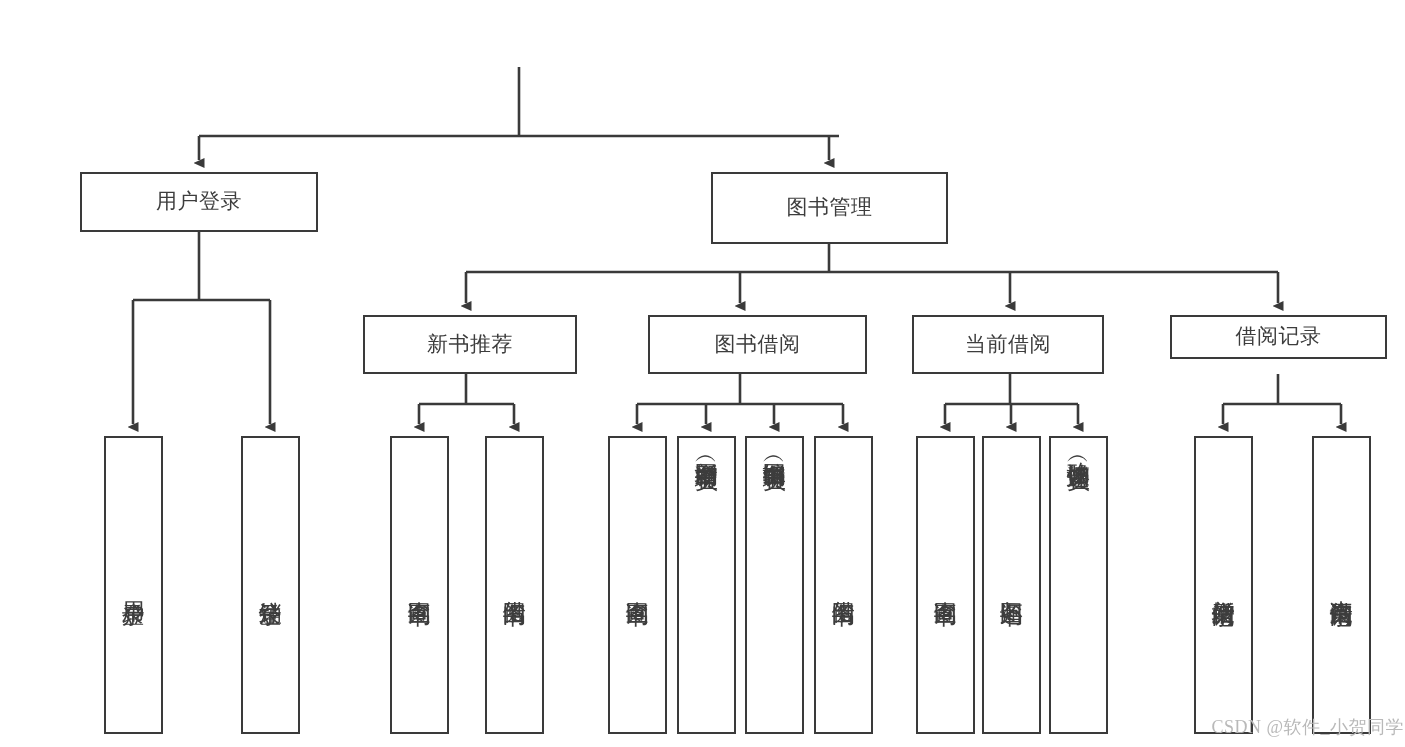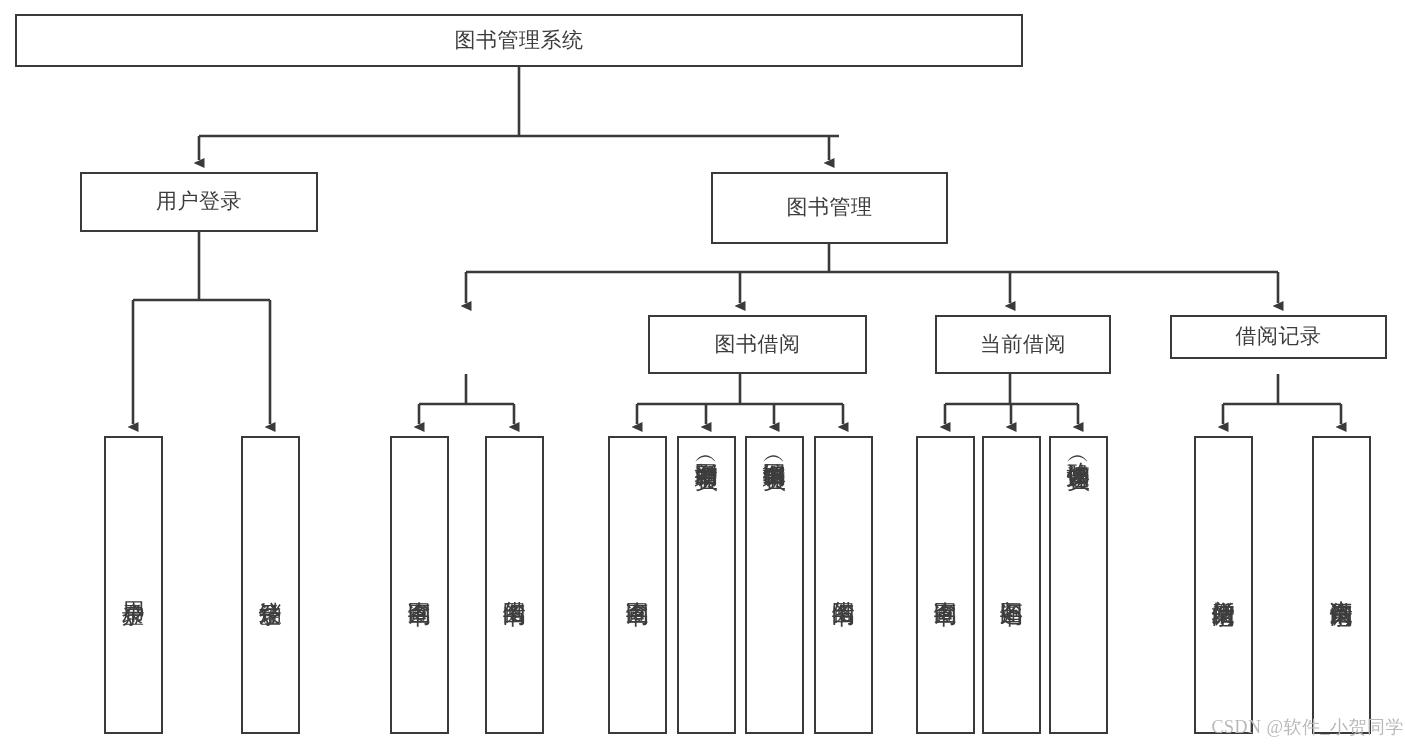--- a/index.html
+++ b/index.html
@@ -124,35 +124,35 @@
       <path d="M1011,404 L1011,424" marker-end="url(#arrow)"></path>
       <path d="M1078,404 L1078,424" marker-end="url(#arrow)"></path>
 
       <path d="M1278,374 L1278,404"></path>
       <path d="M1223,404 L1341,404"></path>
       <path d="M1223,404 L1223,424" marker-end="url(#arrow)"></path>
       <path d="M1341,404 L1341,424" marker-end="url(#arrow)"></path>
     </g>
   </svg>
 
-  <div class="node" style="left:15px; top:14px; width:1008px; height:53px;">
-    <span class="label">图书管理系统</span>
-  </div>
 
   <div class="node" style="left:80px; top:172px; width:238px; height:60px;">
     <span class="label">用户登录</span>
   </div>
   <div class="node" style="left:711px; top:172px; width:237px; height:72px;">
     <span class="label">图书管理</span>
   </div>
 
+  <div class="node" style="left:363px; top:315px; width:214px; height:59px;">
+    <span class="label">新书推荐</span>
+  </div>
   <div class="node" style="left:648px; top:315px; width:219px; height:59px;">
     <span class="label">图书借阅</span>
   </div>
-  <div class="node" style="left:935px; top:315px; width:176px; height:59px;">
+  <div class="node" style="left:912px; top:315px; width:192px; height:59px;">
     <span class="label">当前借阅</span>
   </div>
   <div class="node" style="left:1170px; top:315px; width:217px; height:44px;">
     <span class="label">借阅记录</span>
   </div>
 
   <div class="node leaf center" style="left:104px; top:436px; width:59px; height:298px;">
     <span class="label">用户登录</span>
   </div>
   <div class="node leaf center" style="left:241px; top:436px; width:59px; height:298px;">

